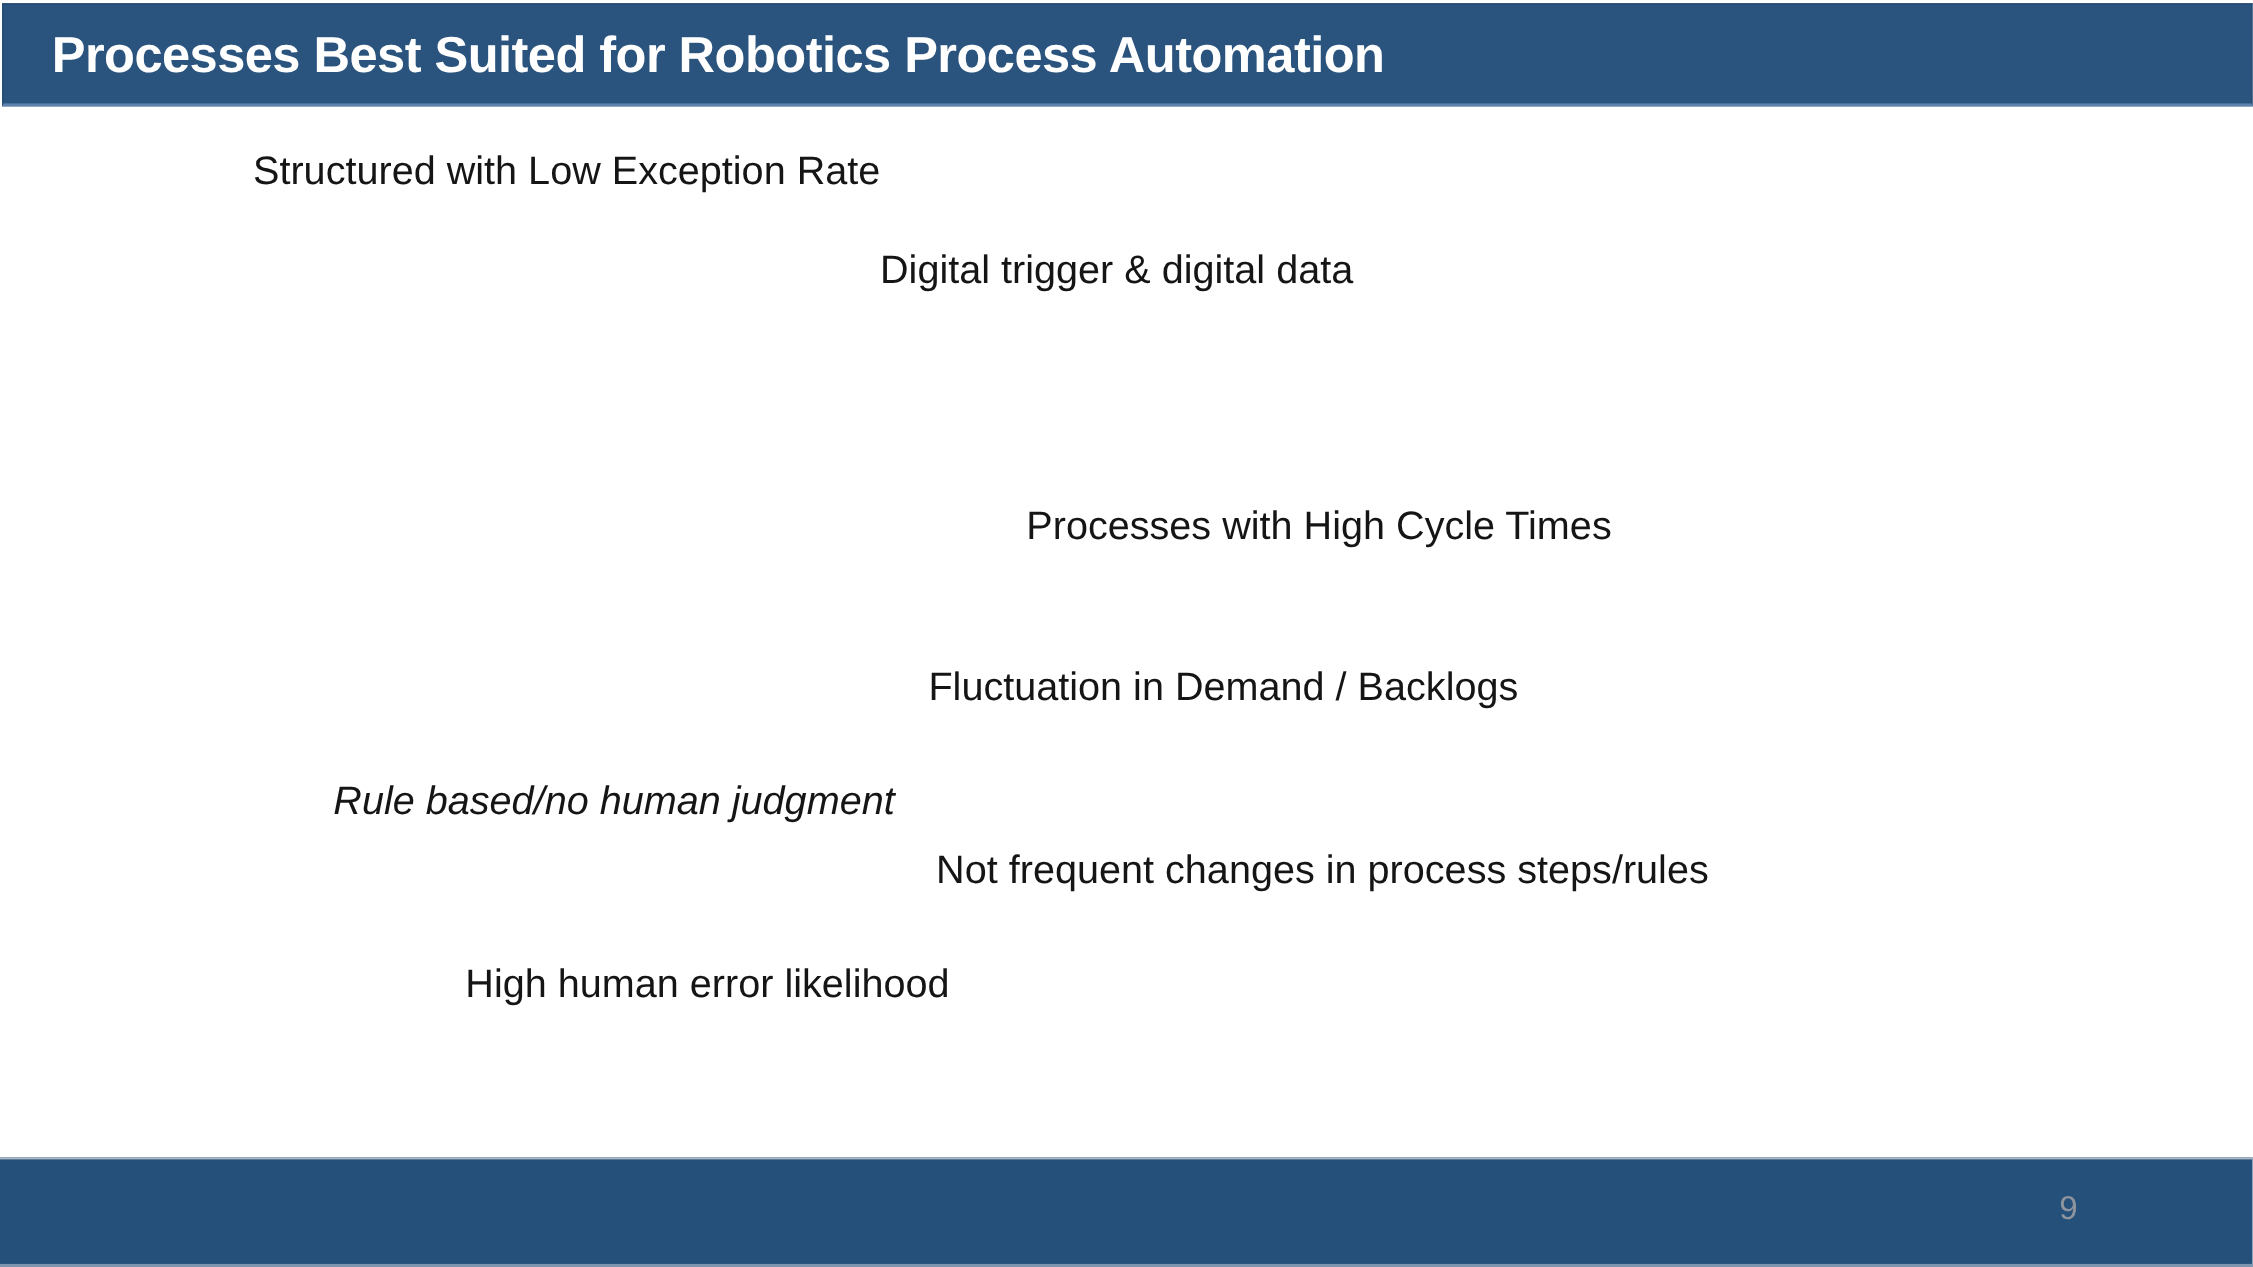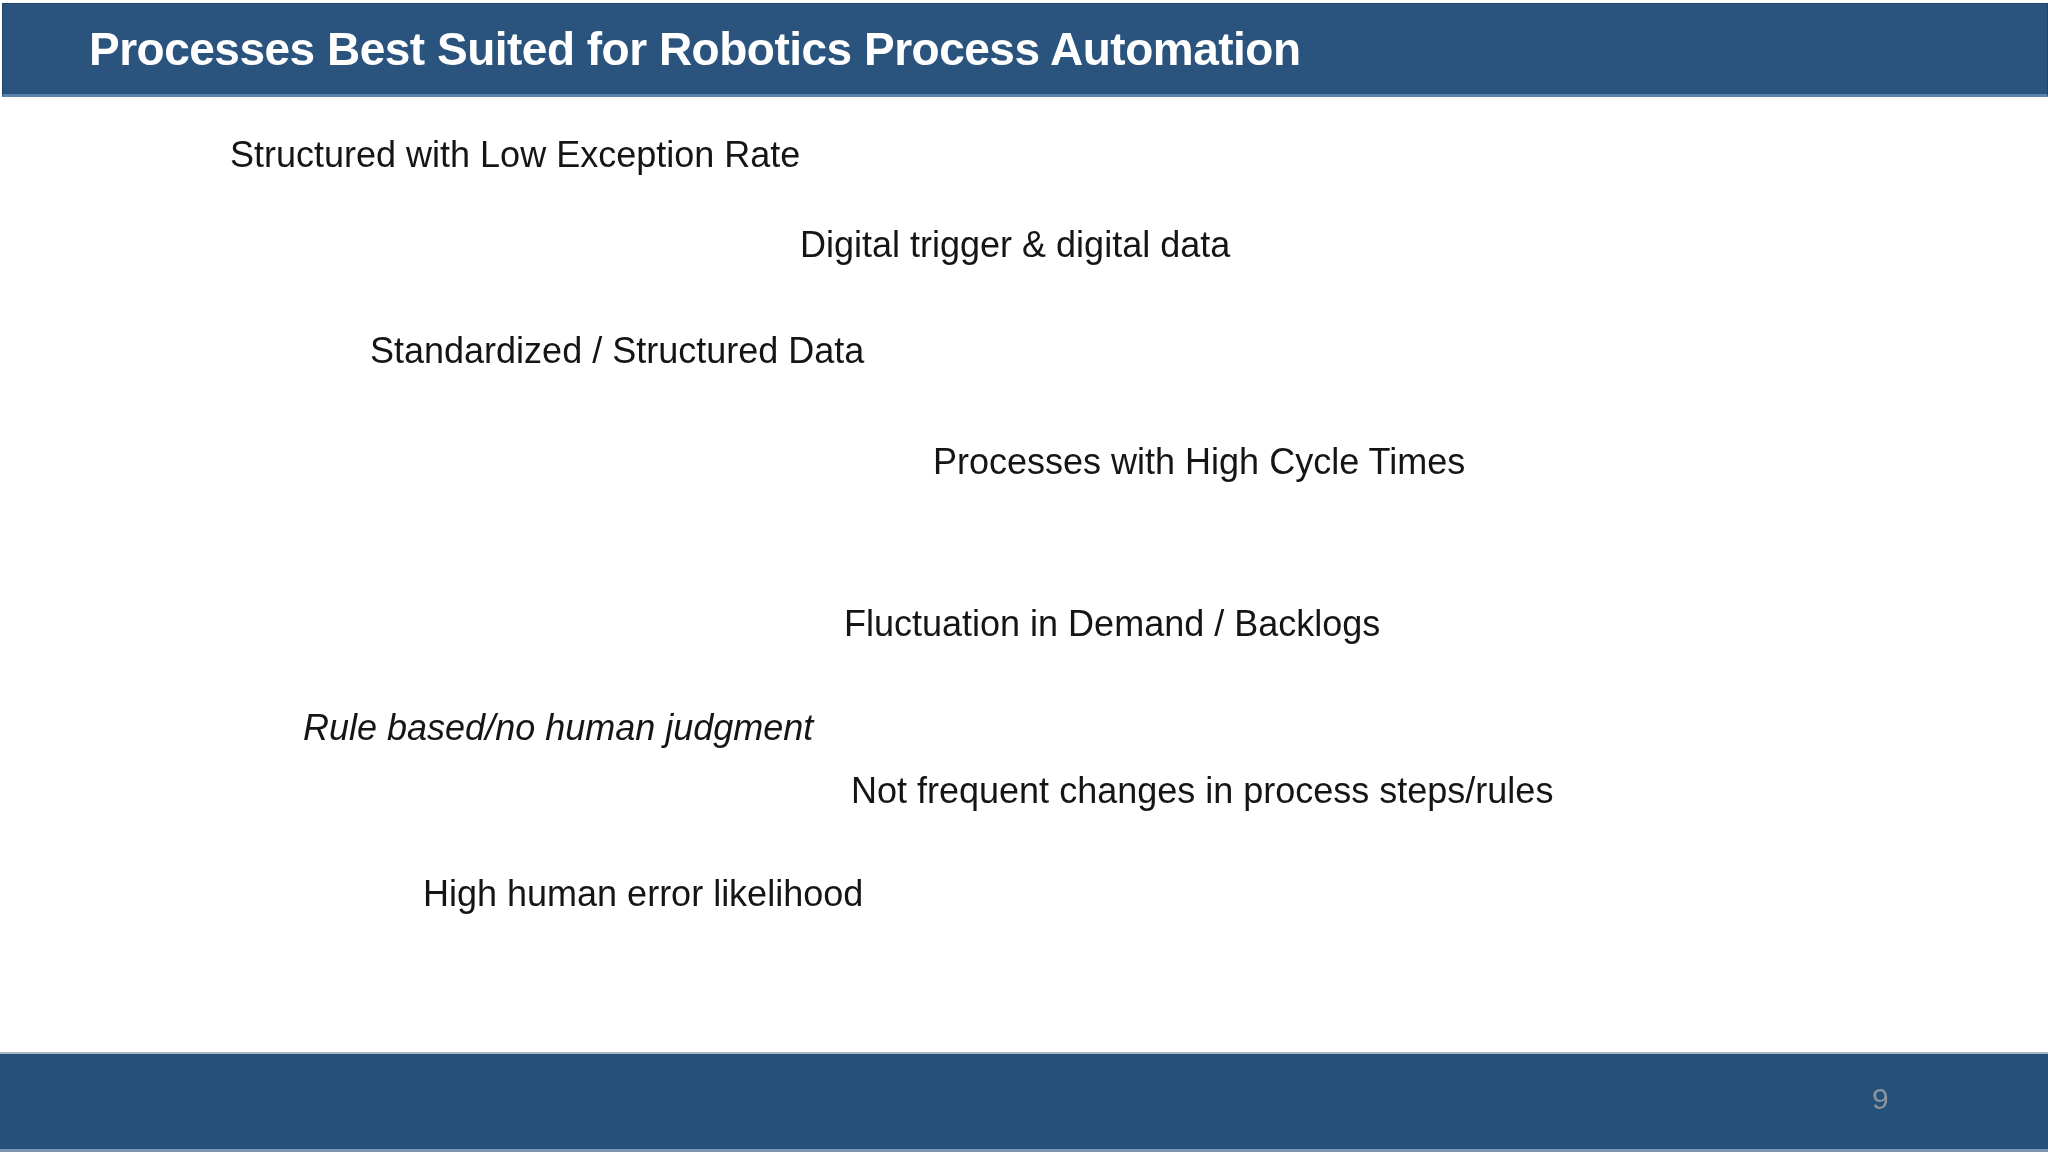--- a/index.html
+++ b/index.html
@@ -23,21 +23,21 @@
     right: 0;
     height: 90px;
     background: #2a547e;
     border: 1px solid #1f4469;
     border-bottom: 3px solid #5d82ab;
     display: flex;
     align-items: center;
   }
   .title-bar h1 {
     margin: 0;
-    padding-left: 86px;
+    padding-left: 44px;
     font-size: 46px;
     font-weight: bold;
     letter-spacing: -0.5px;
     color: #ffffff;
     white-space: nowrap;
   }
   
   .slide-body {
     position: absolute;
     left: 0;
@@ -85,22 +85,21 @@
 
 <div class="slide">
 
   <header class="title-bar">
     <h1>Processes Best Suited for Robotics Process Automation</h1>
   </header>
 
   <main class="slide-body" id="body-area">
       <span class="text-item" style="left: 230px; top: 37px;">Structured with Low Exception Rate</span>
       <span class="text-item" style="left: 800px; top: 127px;">Digital trigger &amp; digital data</span>
-      <span class="text-item" style="left: 370px; top: 233px;">Standardized / Structured Data</span>
-      <span class="text-item" style="left: 933px; top: 344px;">Processes with High Cycle Times</span>
+      <span class="text-item" style="left: 933px; top: 360px;">Processes with High Cycle Times</span>
       <span class="text-item" style="left: 828px; top: 506px; margin-left: 16px;">Fluctuation in Demand / Backlogs</span>
       <span class="text-item" style="left: 303px; top: 610px; font-style: italic;">Rule based/no human judgment</span>
       <span class="text-item" style="left: 851px; top: 673px;">Not frequent changes in process steps/rules</span>
       <span class="text-item" style="left: 423px; top: 776px;">High human error likelihood</span>
     </main>
 
   <footer class="footer-bar">
     <span class="page-num">9</span>
     <div class="bottom-line"></div>
   </footer>

